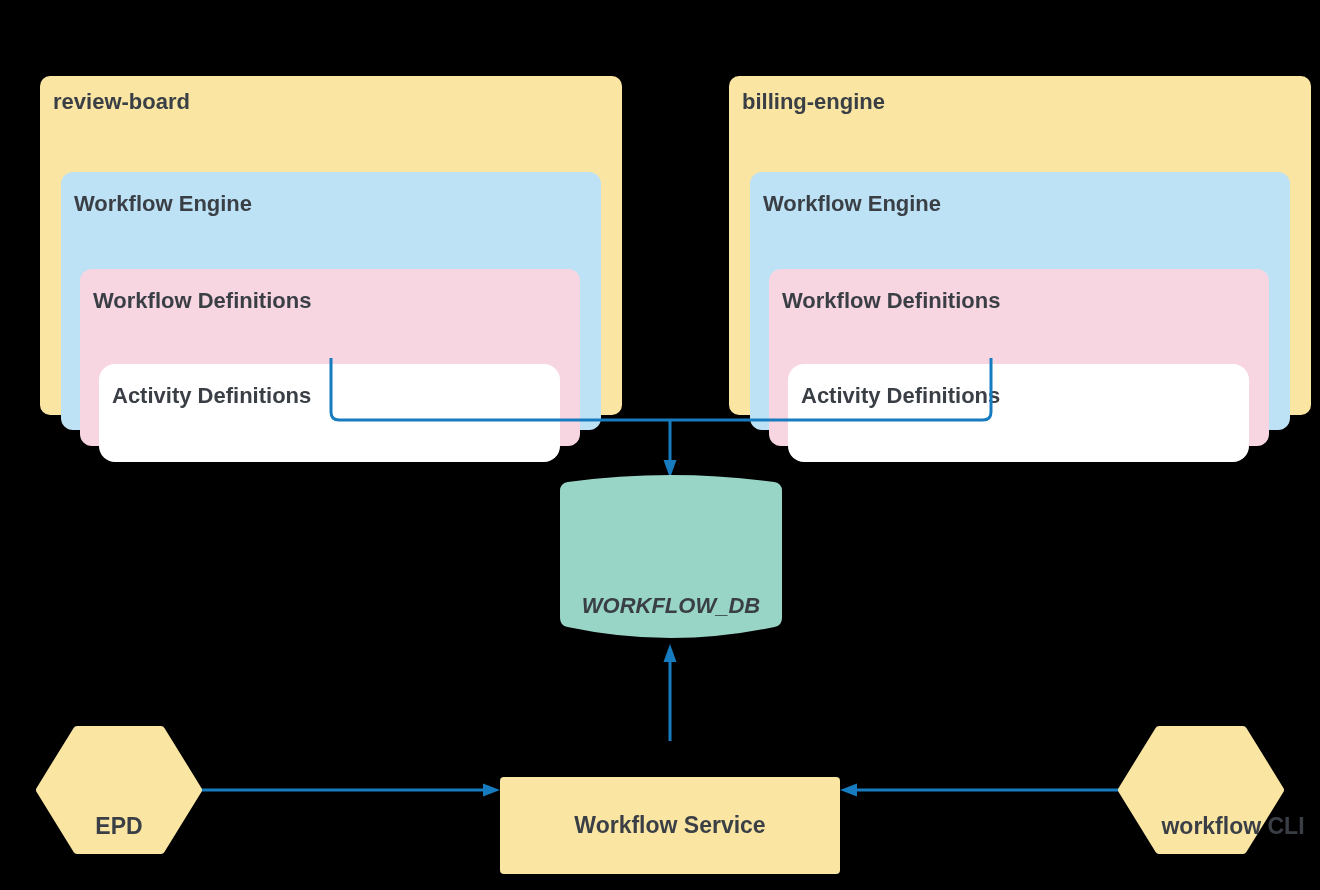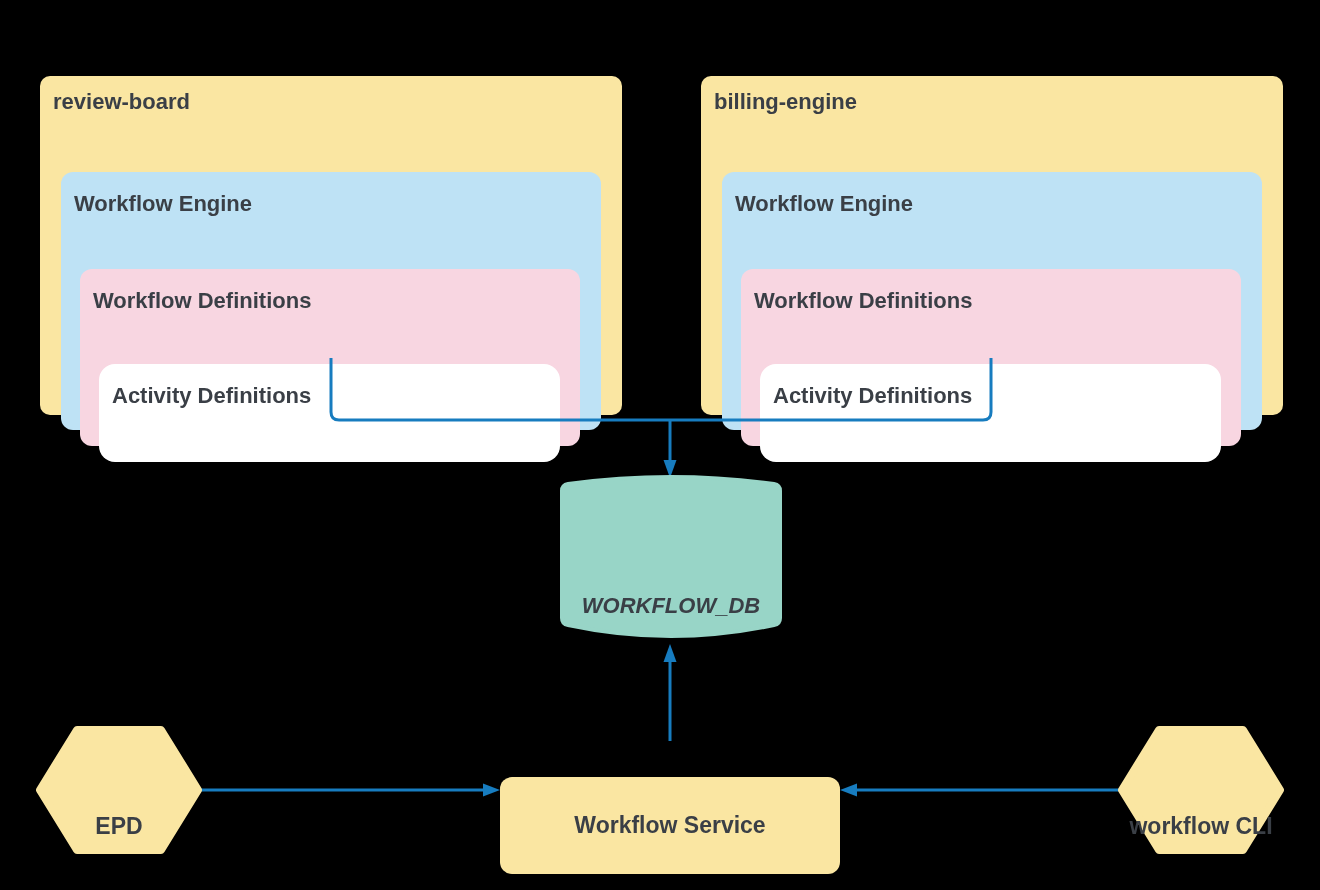--- a/index.html
+++ b/index.html
@@ -13,21 +13,21 @@
     overflow:hidden;
   }
   .node{position:absolute;box-sizing:border-box;margin-top:36px;}
   .group{background:#FAE6A2;border-radius:10px;}
   .engine{background:#BEE2F5;border-radius:12px;}
   .defs{background:#F8D6E1;border-radius:12px;}
   .activity{background:#FFFFFF;border-radius:16px;}
   .title{font-size:22px;line-height:24px;padding:14px 0 0 13px;white-space:nowrap;}
   .inner-title{font-size:22px;line-height:24px;padding:20px 0 0 13px;white-space:nowrap;}
   .service-node{
-    background:#FAE6A2;border-radius:12px;
+    background:#FAE6A2;border-radius:4px;
     display:flex;align-items:center;justify-content:center;
     font-size:23px;
   }
   .shape-label{
     display:flex;align-items:center;justify-content:center;
     font-size:23px;text-align:center;white-space:nowrap;
     z-index:6;
   }
   .db-label{font-size:22px;font-style:italic;}
   svg.overlay{position:absolute;left:0;top:0;z-index:5;pointer-events:none;}
@@ -43,21 +43,21 @@
       <div class="inner-title">Workflow Engine</div>
       <div class="node defs" style="left:19px;top:61px;width:500px;height:177px">
         <div class="inner-title">Workflow Definitions</div>
         <div class="node activity" style="left:19px;top:59px;width:461px;height:98px">
           <div class="inner-title">Activity Definitions</div>
         </div>
       </div>
     </div>
   </div>
 
-  <div class="node group" style="left:701px;top:40px;width:582px;height:339px">
+  <div class="node group" style="left:729px;top:40px;width:582px;height:339px">
     <div class="title">billing-engine</div>
     <div class="node engine" style="left:21px;top:60px;width:540px;height:258px">
       <div class="inner-title">Workflow Engine</div>
       <div class="node defs" style="left:19px;top:61px;width:500px;height:177px">
         <div class="inner-title">Workflow Definitions</div>
         <div class="node activity" style="left:19px;top:59px;width:461px;height:98px">
           <div class="inner-title">Activity Definitions</div>
         </div>
       </div>
     </div>
@@ -83,15 +83,15 @@
 
     <polygon points="40,790 77,730 161,730 198,790 161,850 77,850" fill="#FAE6A2" stroke="#FAE6A2" stroke-width="8" stroke-linejoin="round"></polygon>
     <polygon points="1122,790 1159,730 1243,730 1280,790 1243,850 1159,850" fill="#FAE6A2" stroke="#FAE6A2" stroke-width="8" stroke-linejoin="round"></polygon>
   </svg>
 
   <div class="node shape-label db-label" style="left:562px;top:500px;width:218px;height:140px">WORKFLOW_DB</div>
 
   <div class="node service-node" style="left:500px;top:741px;width:340px;height:97px">Workflow Service</div>
 
   <div class="node shape-label" style="left:40px;top:730px;width:158px;height:120px">EPD</div>
-  <div class="node shape-label" style="left:1122px;top:730px;width:158px;height:120px">workflow CLI</div>
+  <div class="node shape-label" style="left:1154px;top:730px;width:158px;height:120px">workflow CLI</div>
 
 </div>
 
 </body></html>

